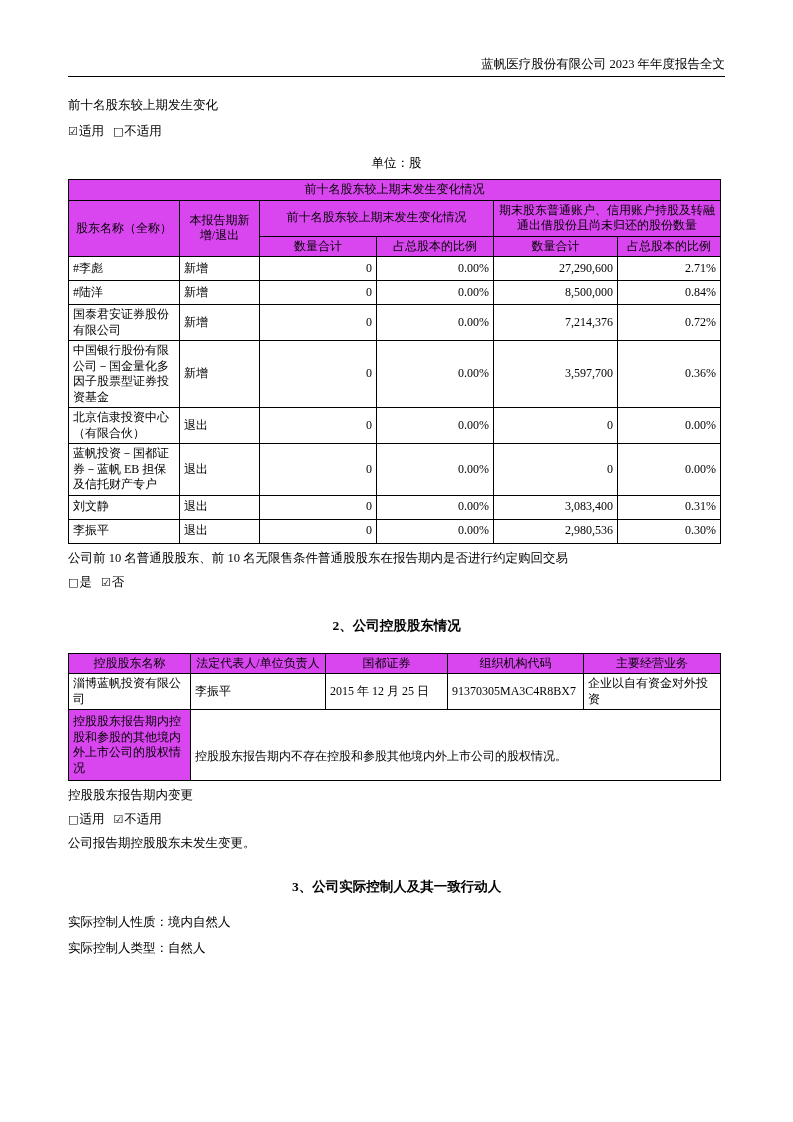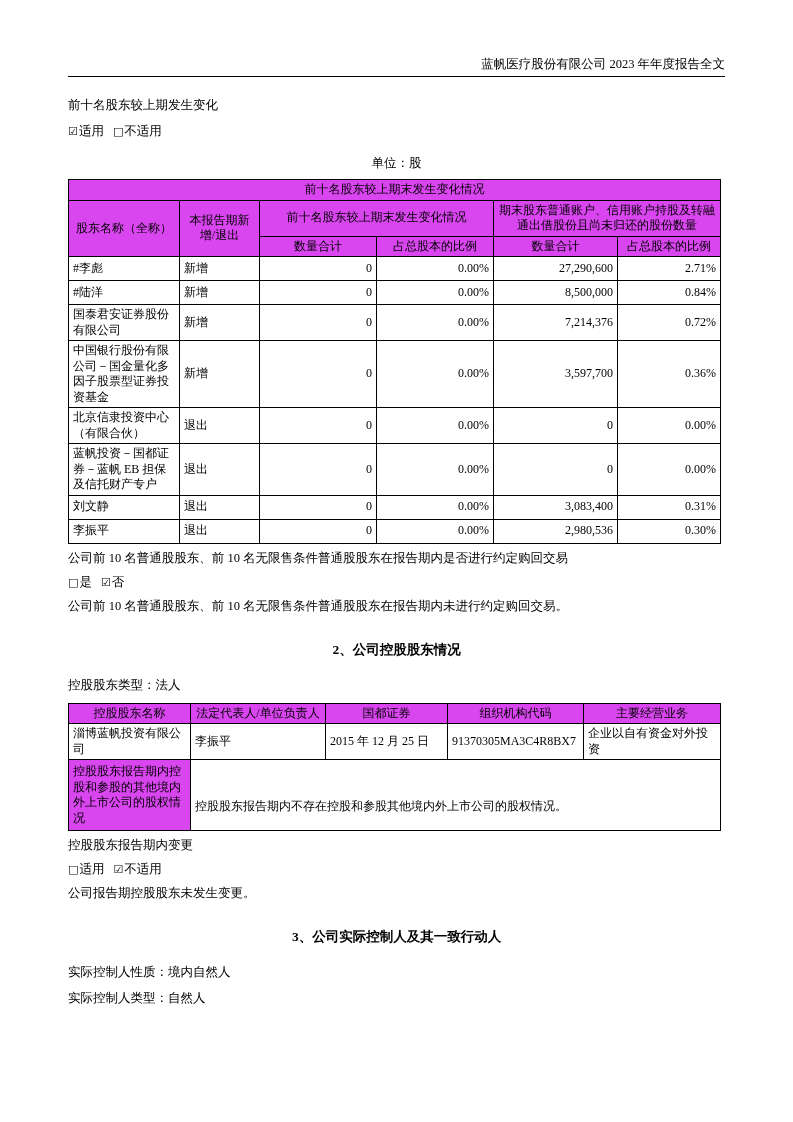--- a/index.html
+++ b/index.html
@@ -214,24 +214,22 @@
         <td class="r">2,980,536</td>
         <td class="r">0.30%</td>
       </tr>
     </tbody>
   </table>
 
   <p class="para tight">公司前 10 名普通股股东、前 10 名无限售条件普通股股东在报告期内是否进行约定购回交易</p>
   <p class="para tight">
     <span class="box-un">□</span><span>是</span><span class="gap"></span><span class="box-ck">☑</span><span>否</span>
   </p>
-  <p class="para">公司前 10 名普通股股东、前 10 名无限售条件普通股股东在报告期内未进行约定购回交易。</p>
 
   <h3 class="sect">2、公司控股股东情况</h3>
-  <p class="para">控股股东类型：法人</p>
 
   <table class="doc t2">
     <colgroup>
       <col class="d1">
         <col class="d2">
         <col class="d3">
         <col class="d4">
         <col class="d5">
     </colgroup>
     <tbody>

